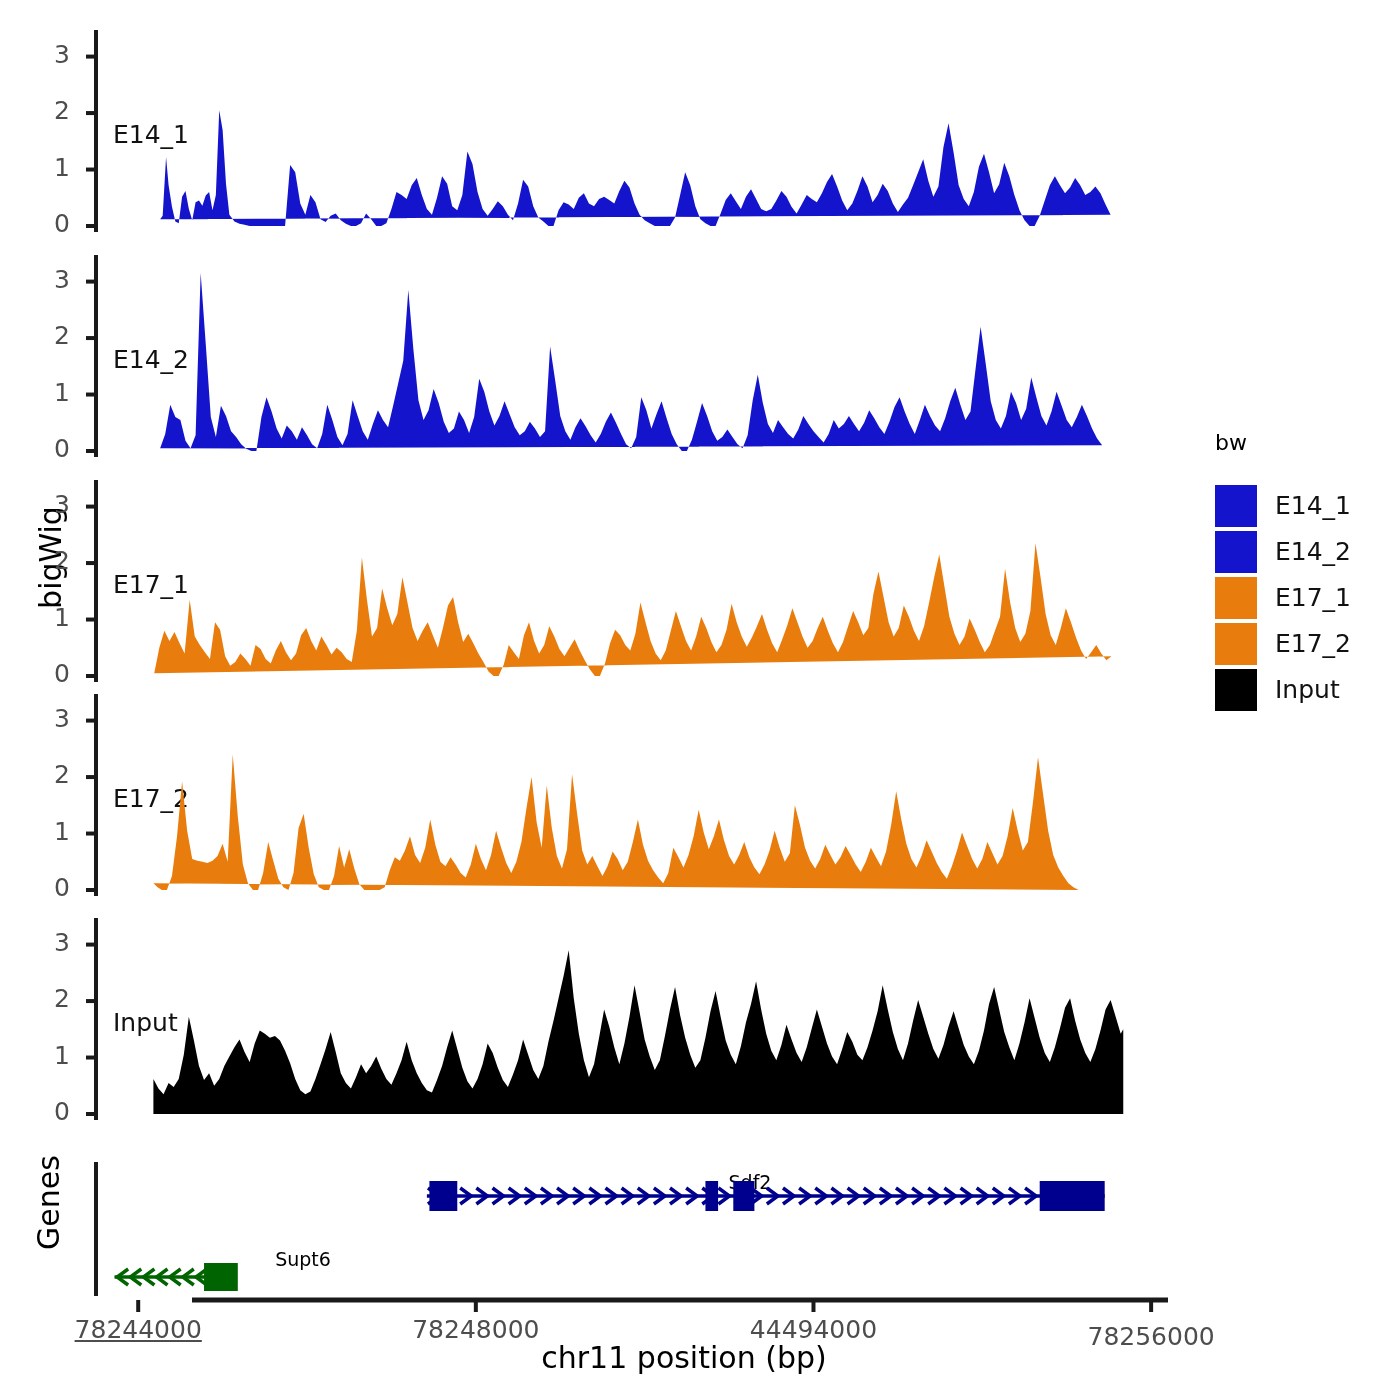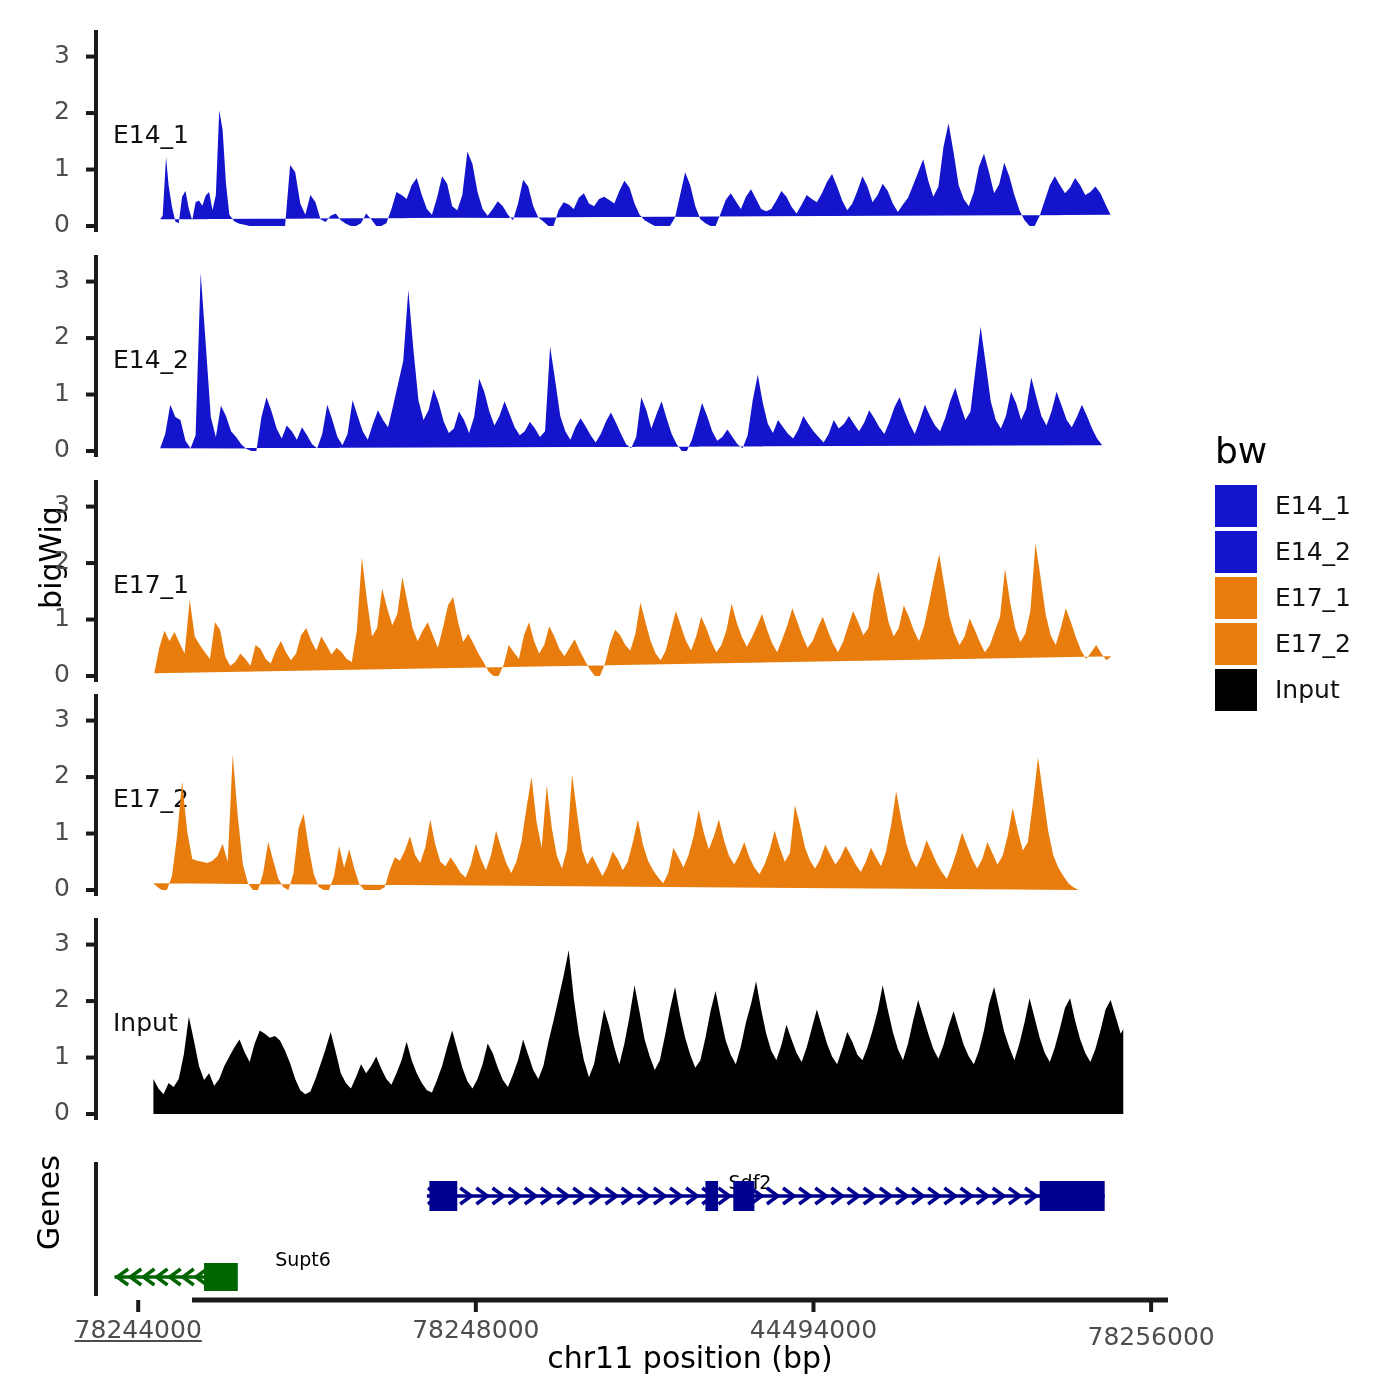--- a/index.html
+++ b/index.html
@@ -49,21 +49,21 @@
     white-space: nowrap;
   }
   .panel-label {
     position: absolute;
     font-size: 25px;
     color: #111;
     white-space: nowrap;
   }
   .legend-title {
     position: absolute;
-    font-size: 36px;
+    font-size: 22px;
     color: #000;
   }
   .legend-item-label {
     position: absolute;
     font-size: 25px;
     color: #111;
     white-space: nowrap;
   }
   .legend-swatch {
     position: absolute;
@@ -86,21 +86,21 @@
 </style>
 </head>
 <body>
 
 <div id="root">
 
   <div class="axis-title-y" style="left:-30px; top:540px; width:160px; text-align:center; transform:rotate(-90deg);">bigWig</div>
 
   <div class="axis-title-y" style="left:-22px; top:1185px; width:140px; text-align:center; transform:rotate(-90deg);">Genes</div>
 
-  <div class="axis-title-x" style="left:200px; top:1340px; width:980px;">chr11 position (bp)</div>
+  <div class="axis-title-x" style="left:194px; top:1340px; width:980px;">chr11 position (bp)</div>
 
   <div class="legend-title" style="left:1215px; top:430px;">bw</div>
 
   <div class="legend-swatch" style="left:1215px; top:485px; background:#1414cd;"></div>
   <div class="legend-item-label" style="left:1275px; top:491px;">E14_1</div>
 
   <div class="legend-swatch" style="left:1215px; top:531px; background:#1414cd;"></div>
   <div class="legend-item-label" style="left:1275px; top:537px;">E14_2</div>
 
   <div class="legend-swatch" style="left:1215px; top:577px; background:#e87d0d;"></div>

